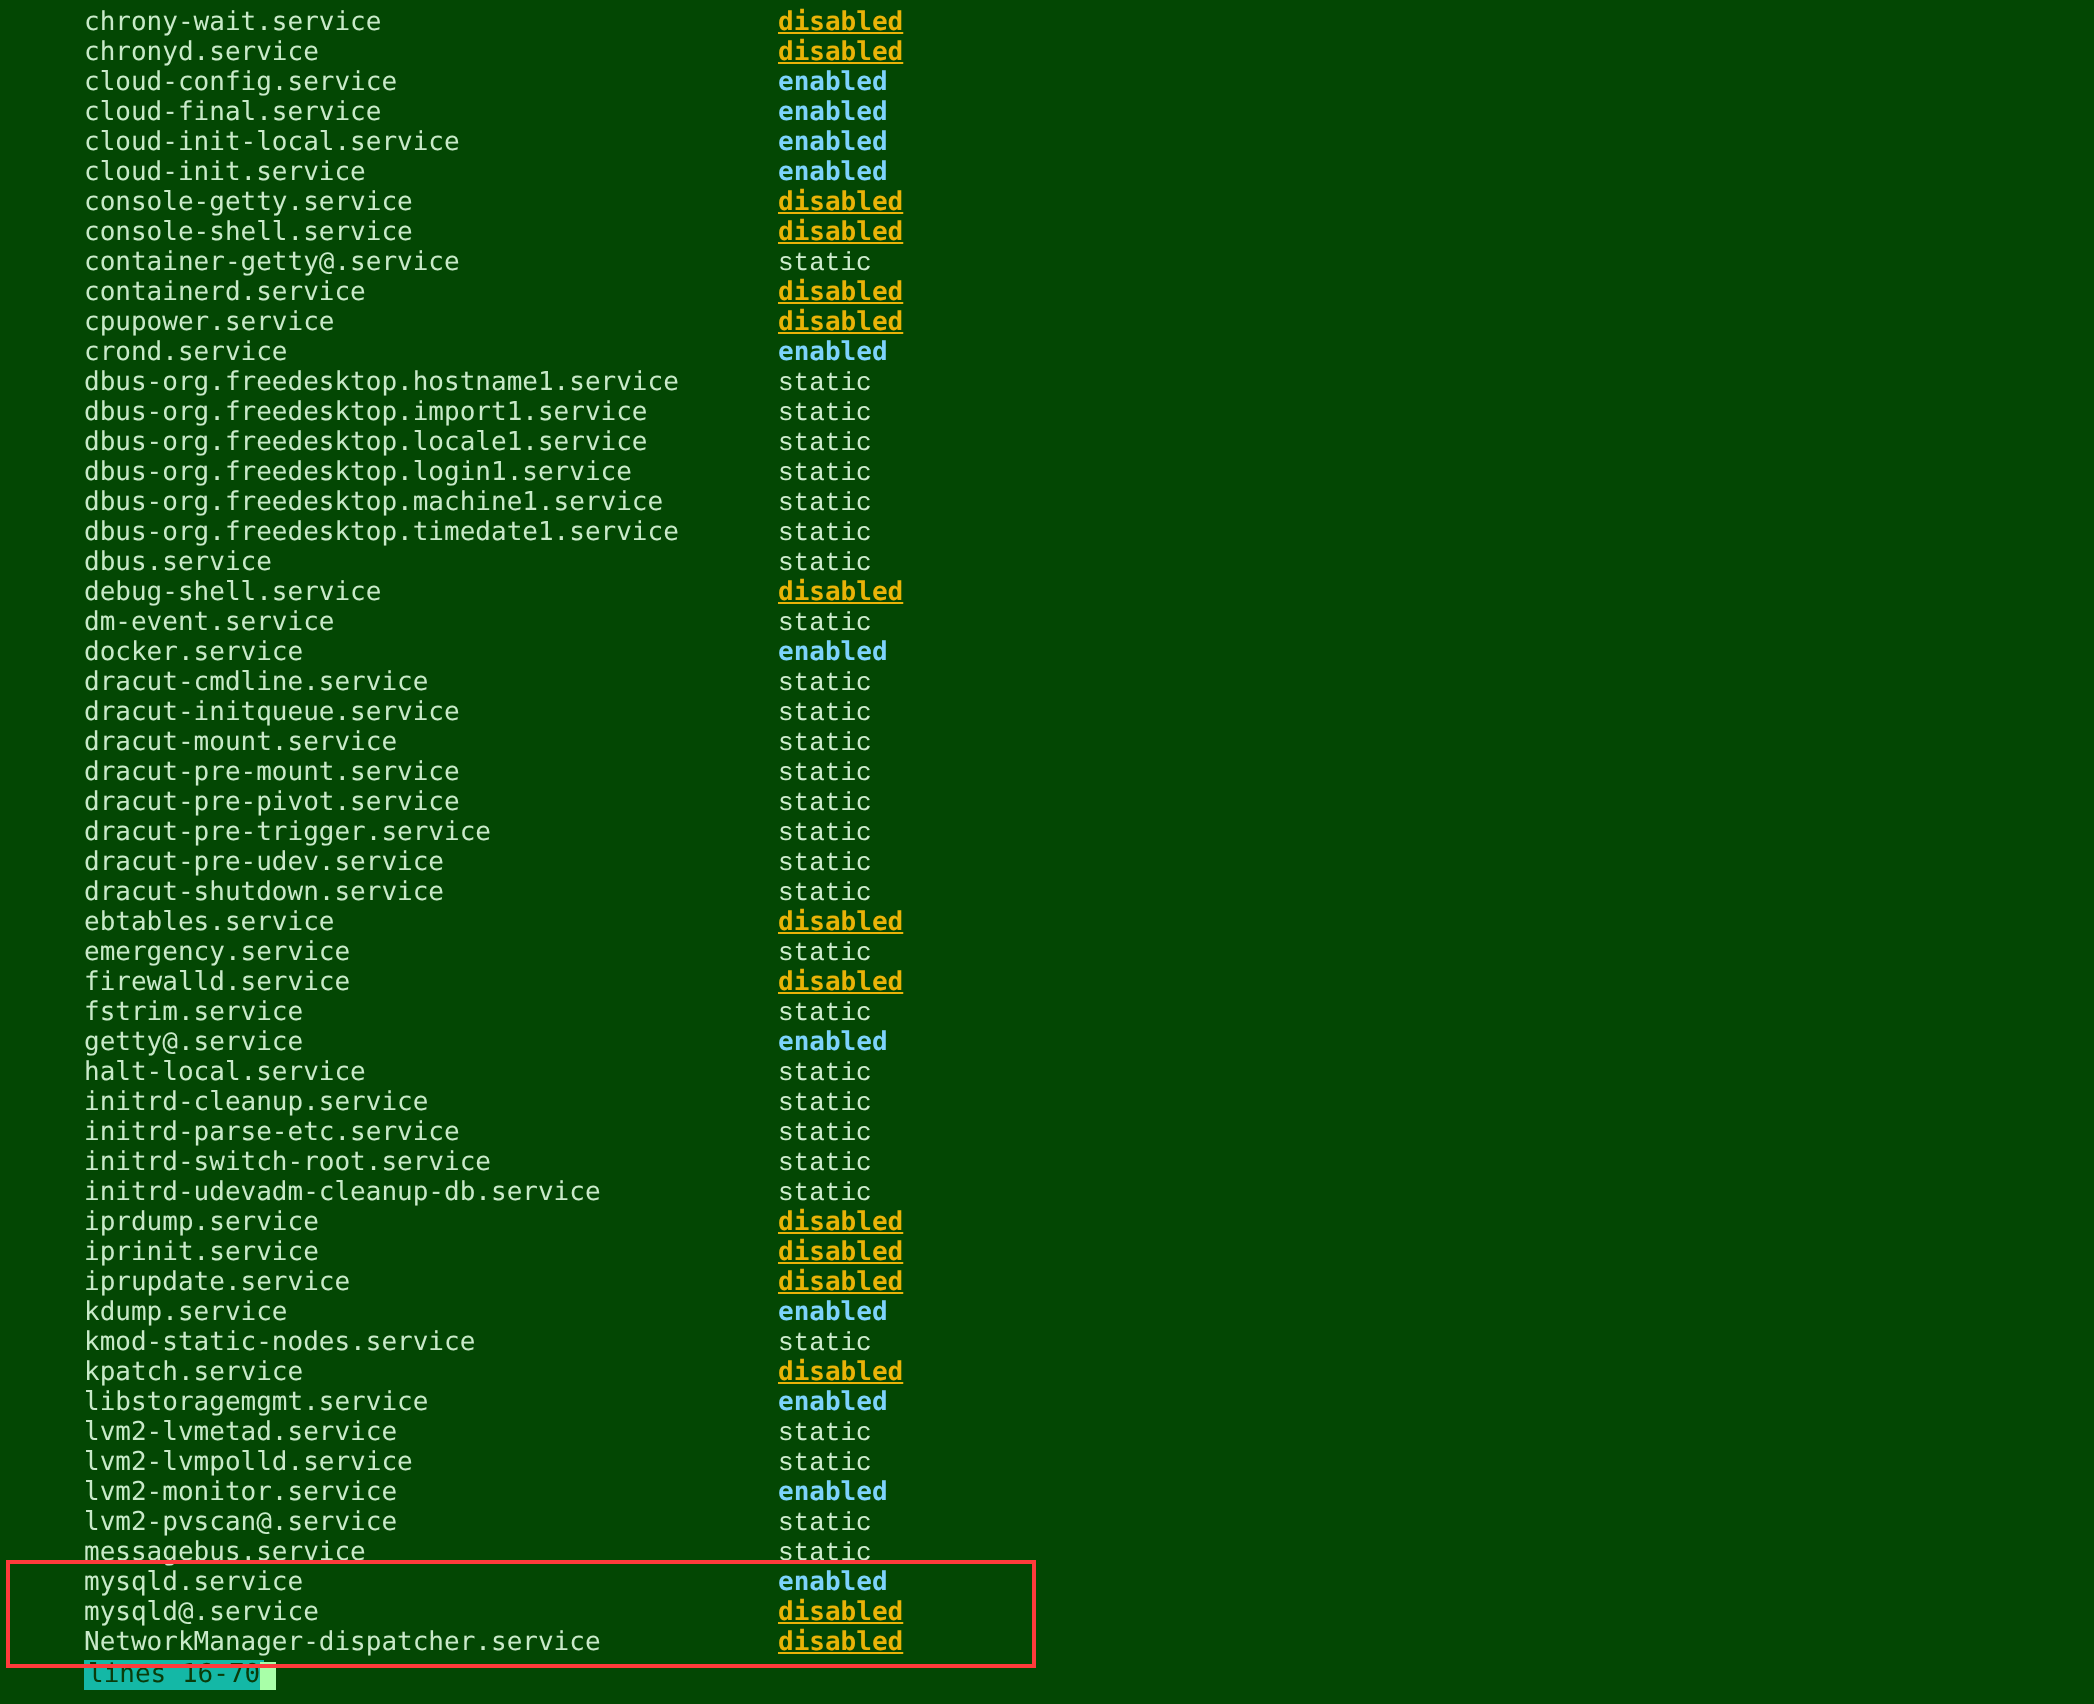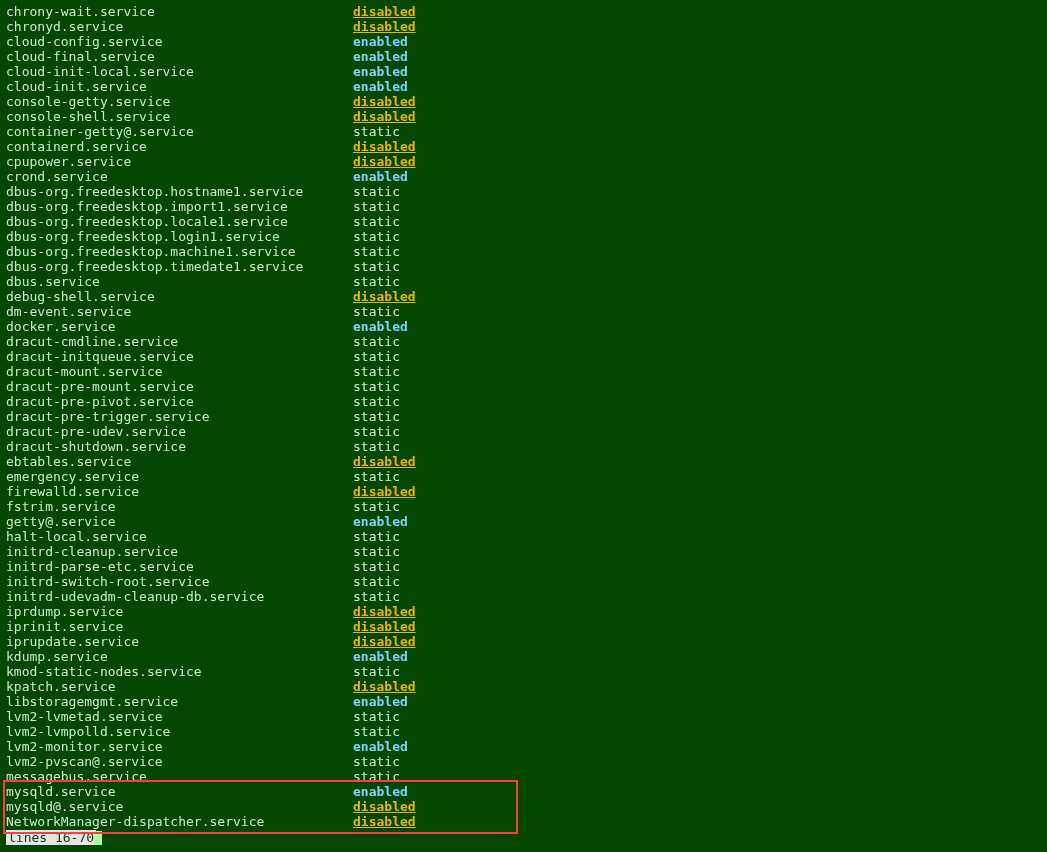--- a/index.html
+++ b/index.html
@@ -9,40 +9,41 @@
     height: 852px;
     background: #034703;
     font-family: "DejaVu Sans Mono", "Liberation Mono", Consolas, monospace;
     font-size: 13px;
     line-height: 15px;
     overflow: hidden;
   }
   .terminal {
     padding: 4px 6px;
     white-space: pre;
+    margin-left: 36px;
   }
   .row {
     display: flex;
   }
   .svc {
     width: 347px;
     color: #c9eac9;
   }
   .state-enabled  { color: #7dd3fc; font-weight: bold; }
   .state-disabled { color: #eab308; font-weight: bold; text-decoration: underline; }
-  .state-static   { color: #cfeccf; font-weight: normal; }
+  .state-static   { color: #cfeccf; font-weight: normal; font-family: Liberation Mono, monospace; }
 
   .highlight-frame {
     position: absolute;
     border: 2px solid #ff3b3b;
     pointer-events: none;
   }
   .statusbar {
     display: inline-block;
-    background: #e5e5e5;
+    background: #14b8a6;
     color: #0a3c0a;
     padding: 0 2px;
     margin-top: 1px;
   }
   .cursor {
     display: inline-block;
     width: 8px;
     height: 14px;
     background: #a8ffa8;
     vertical-align: bottom;

